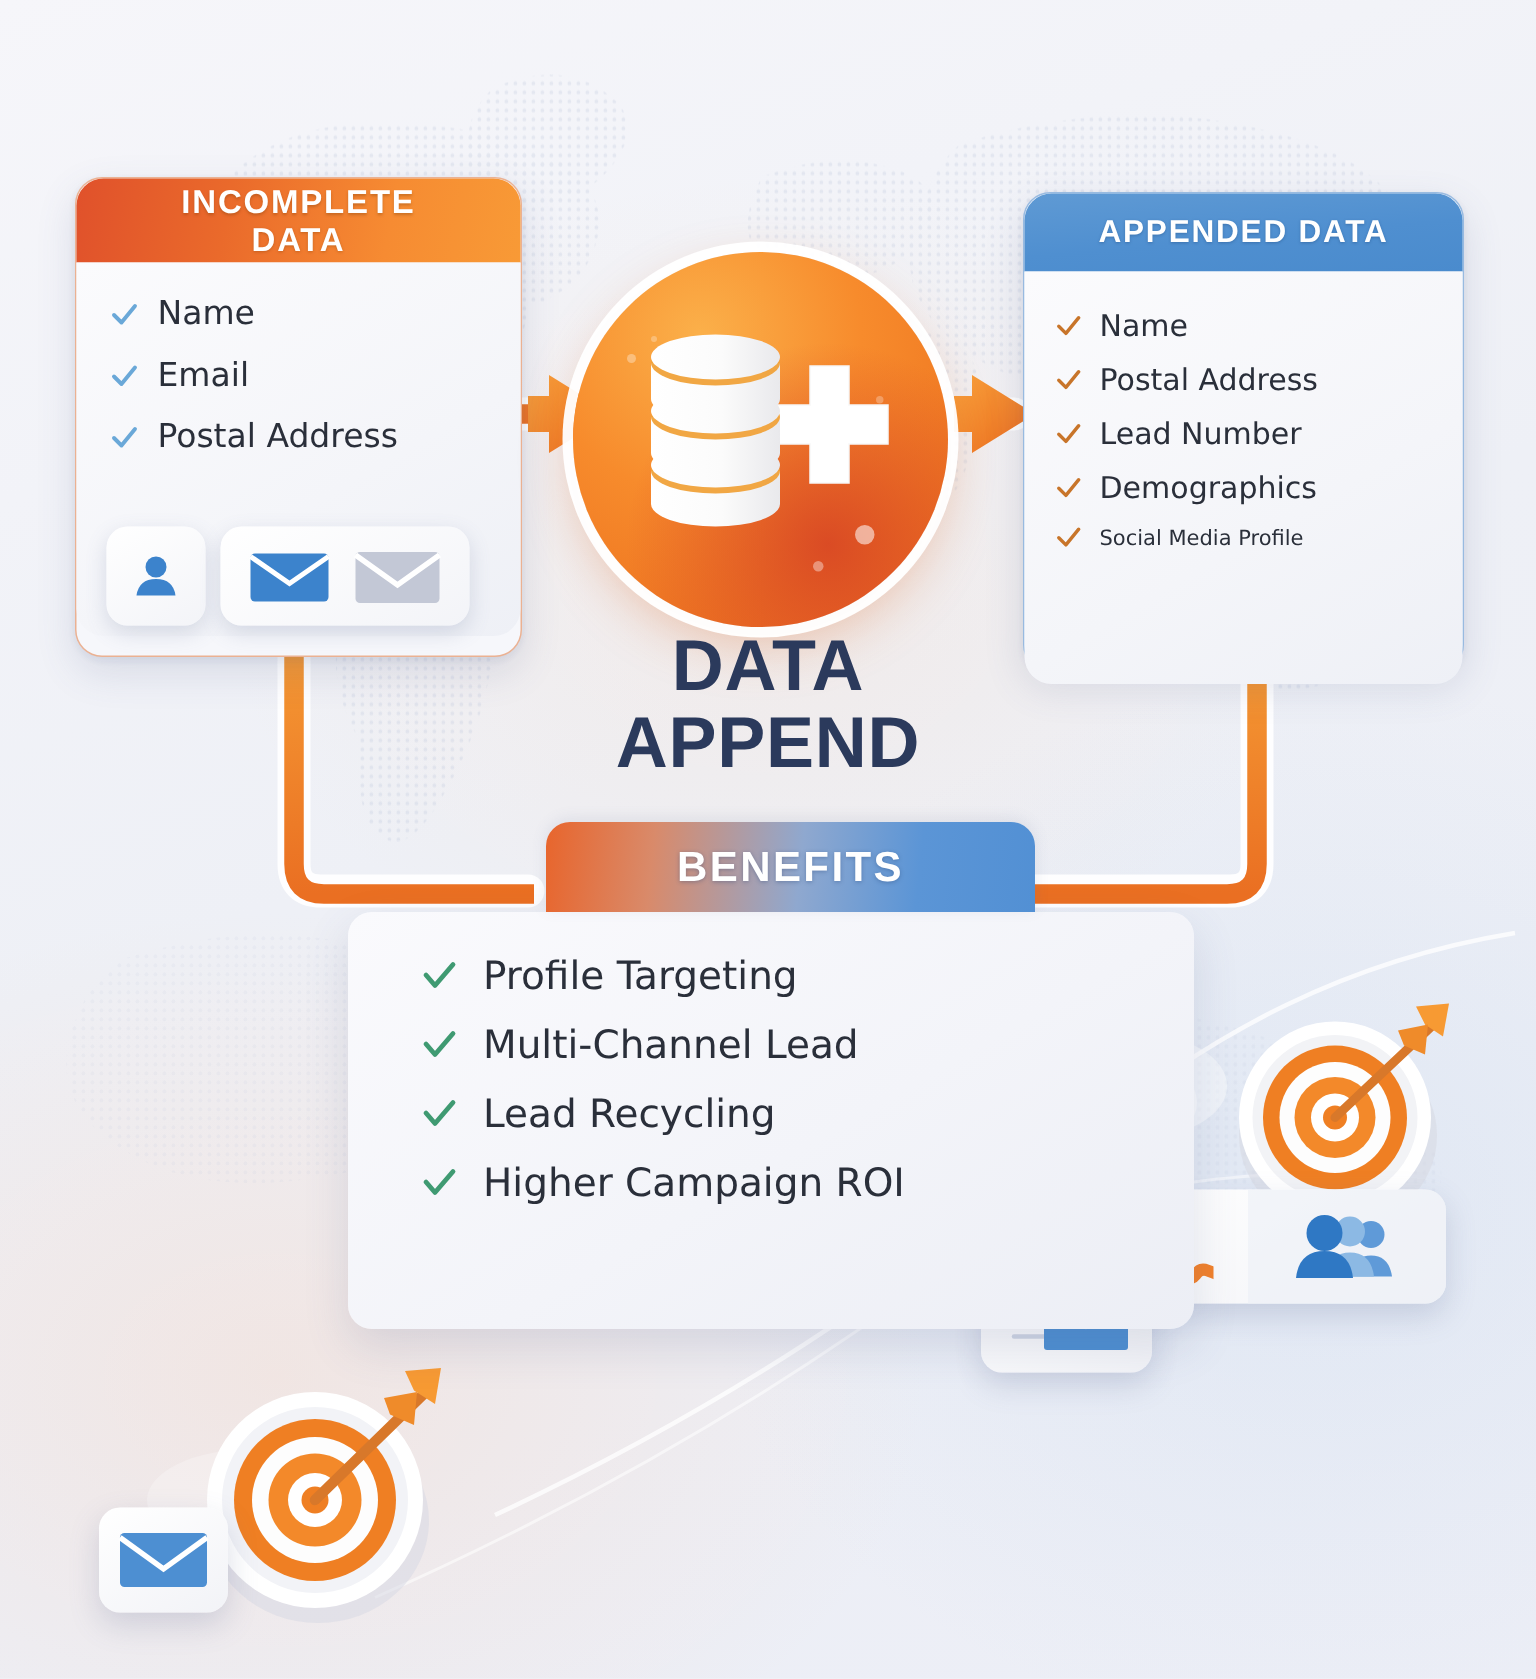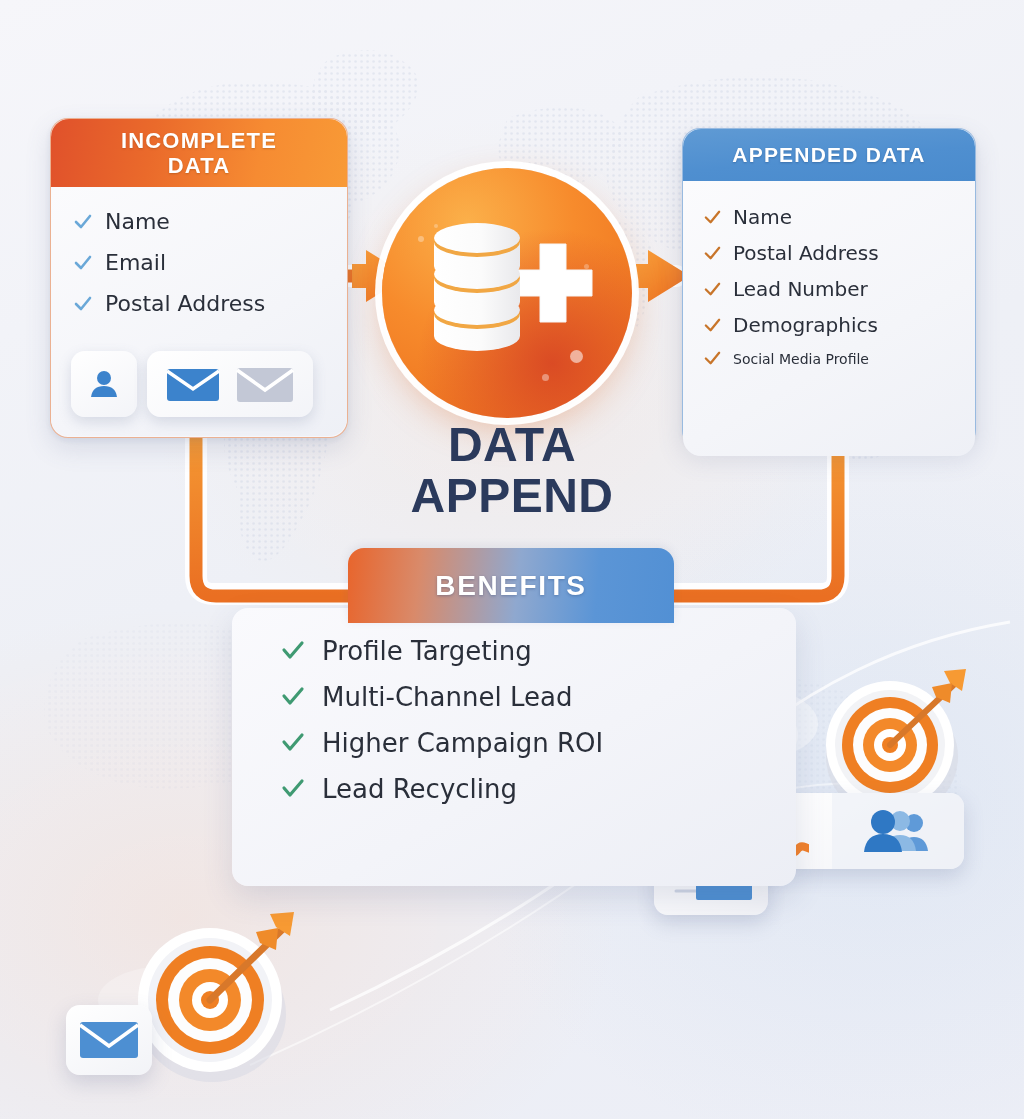--- a/index.html
+++ b/index.html
@@ -52,21 +52,21 @@
     border-radius:0 0 18px 18px;
   }
 
   
   #card-incomplete{
     left:50px;top:118px;width:296px;height:318px;
     border:1px solid rgba(226,120,60,.55);
     background:#f6f7fb;
   }
   #card-incomplete .card-head{
-    height:68px;
+    height:56px;
     background:linear-gradient(100deg,#e0512b 0%, #ea6a2b 34%, #f68b32 70%, #f89a36 100%);
     font-size:22px;
   }
   #card-incomplete .card-body{height:245px;padding-top:4px;}
 
   
   #card-appended{
     left:682px;top:128px;width:292px;height:318px;
     border:1px solid rgba(120,165,215,.75);
     background:#f6f8fc;
@@ -129,21 +129,21 @@
     color:#2b3a5c;
     font-weight:bold;
     font-size:48px;
     line-height:1.06;
     letter-spacing:.5px;
     font-family:"Liberation Sans", sans-serif;
   }
 
   
   #benefits-head{
-    position:absolute;left:348px;top:548px;width:326px;height:75px;
+    position:absolute;left:364px;top:548px;width:326px;height:60px;
     border-radius:16px 16px 0 0;
     background:linear-gradient(96deg,#e8652c 0%, #d98a6a 22%, #8fa8cf 52%, #5b95d6 76%, #5290d4 100%);
     color:#fff;font-weight:bold;font-size:28px;letter-spacing:1.6px;
     display:flex;align-items:center;justify-content:center;
     text-shadow:0 1px 3px rgba(40,70,120,.4);
     box-shadow:0 -2px 10px rgba(90,110,150,.12);
     z-index:6;
   }
   #card-benefits{
     position:absolute;left:232px;top:608px;width:564px;height:278px;
@@ -415,29 +415,29 @@
             </svg>
         </span>
         <span class="li-label">Multi-Channel Lead</span>
       </li>
       <li>
         <span class="chk">
           <svg width="26" height="26" viewBox="0 0 26 26">
               <path d="M4 12 L10 19 L22 5" fill="none" stroke="#3f9a72" stroke-width="3.2" stroke-linecap="round" stroke-linejoin="round"></path>
             </svg>
         </span>
-        <span class="li-label">Higher Campaign ROI</span>
+        <span class="li-label">Lead Recycling</span>
       </li>
       <li>
         <span class="chk">
           <svg width="26" height="26" viewBox="0 0 26 26">
               <path d="M4 12 L10 19 L22 5" fill="none" stroke="#3f9a72" stroke-width="3.2" stroke-linecap="round" stroke-linejoin="round"></path>
             </svg>
         </span>
-        <span class="li-label">Lead Recycling</span>
+        <span class="li-label">Higher Campaign ROI</span>
       </li>
     </ul>
   </div>
 
   <div class="decor" style="left:812px;top:665px;">
     <svg width="160" height="160" viewBox="0 0 160 160">
       <ellipse cx="80" cy="92" rx="66" ry="62" fill="#d7d9e2" opacity=".55"></ellipse>
       <circle cx="78" cy="80" r="64" fill="#ffffff"></circle>
       <circle cx="78" cy="80" r="55" fill="#f2f3f6"></circle>
       <circle cx="78" cy="80" r="48" fill="#ef7f23"></circle>

